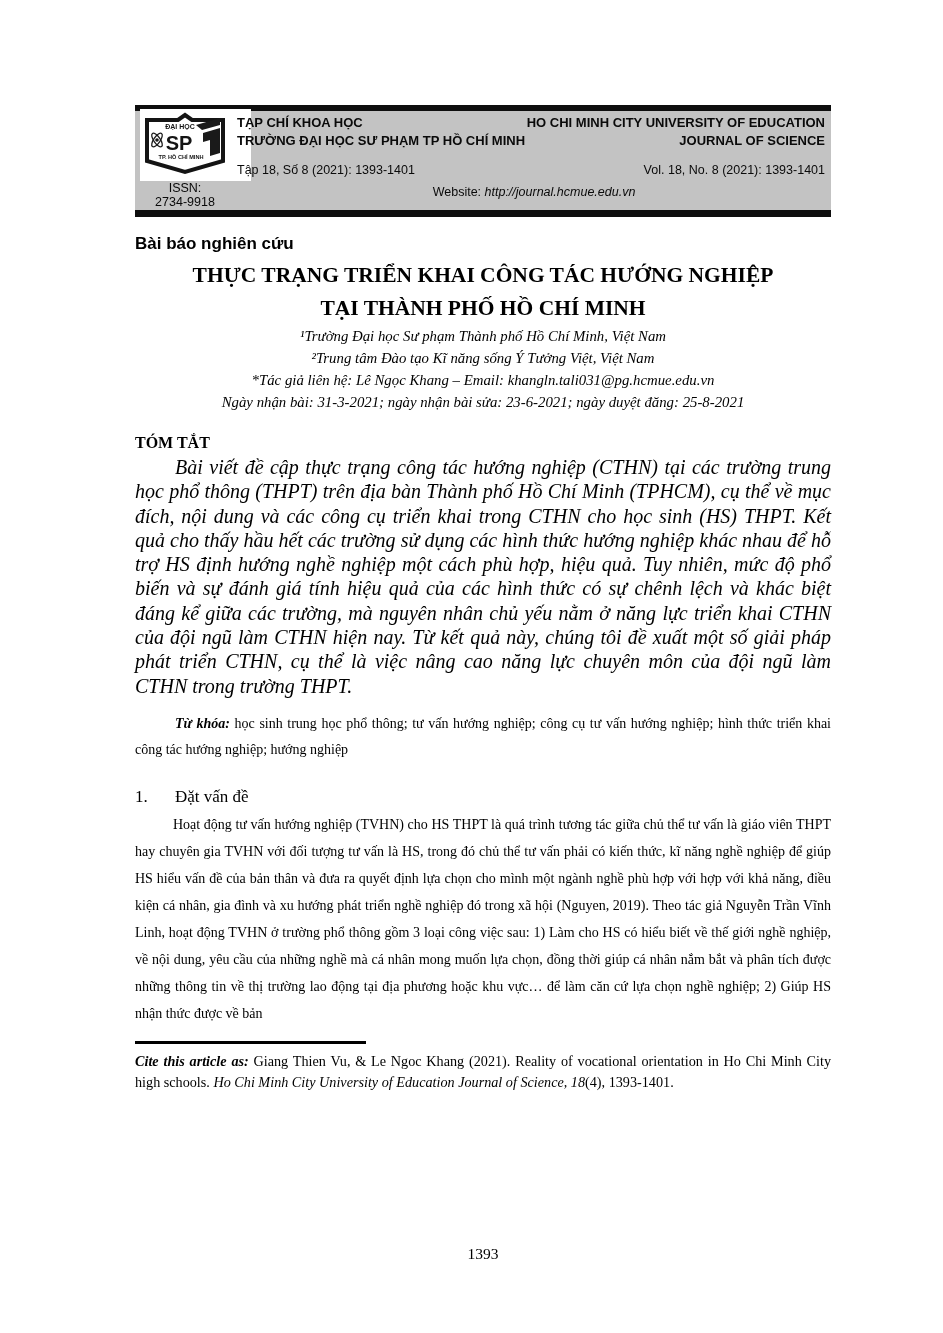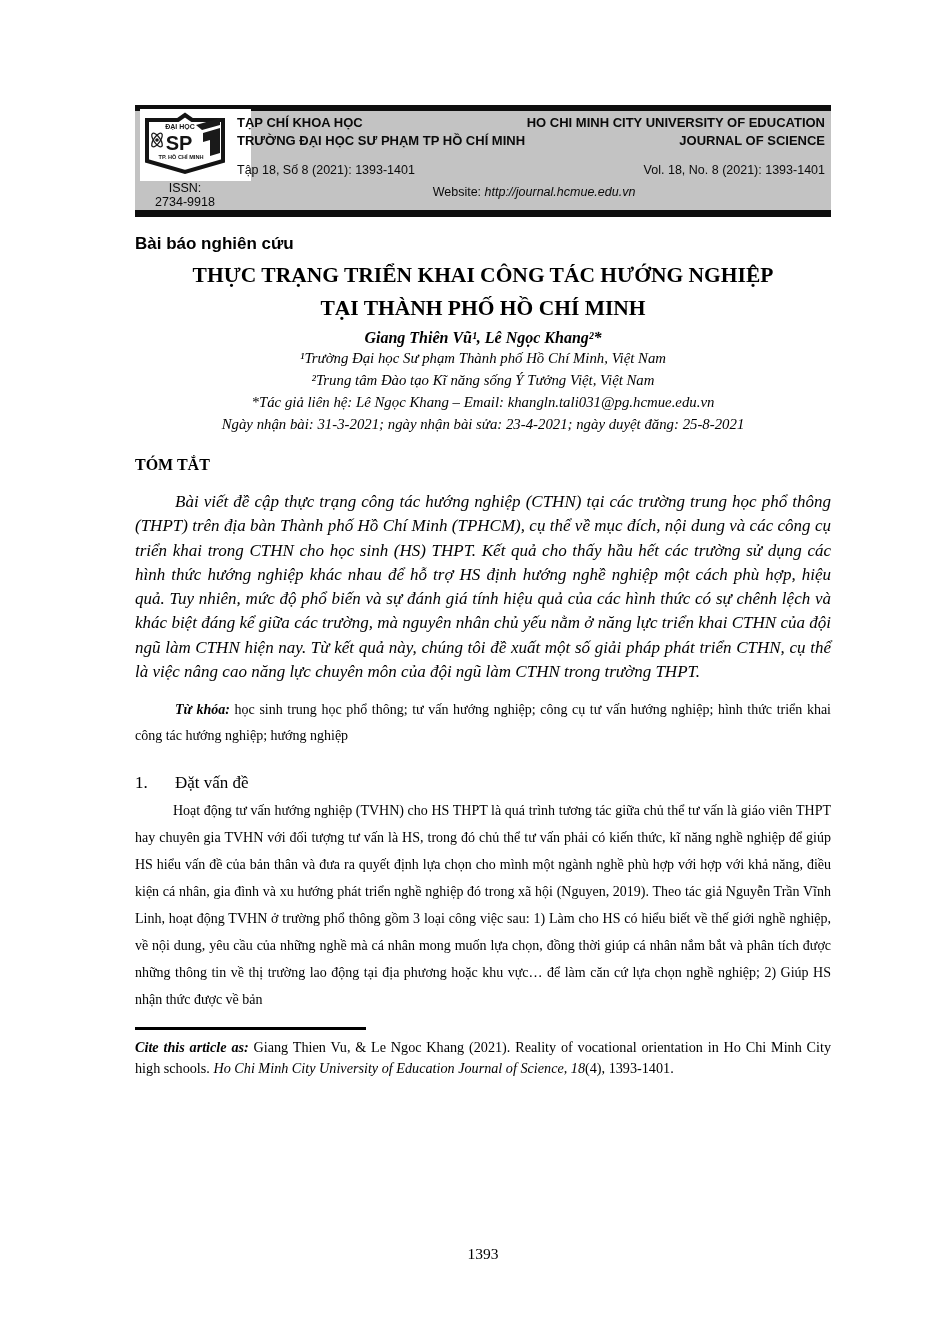--- a/index.html
+++ b/index.html
@@ -102,23 +102,23 @@
     line-height: 22px;
   }
 
   
   .abstract-heading {
     margin-top: 21px;
     font-weight: bold;
     font-size: 16px;
   }
   .abstract-text {
-    margin-top: 16px;
+    margin-top: 3px;
     font-style: italic;
-    font-size: 17px;
+    font-size: 20px;
     line-height: 24.3px;
     text-align: justify;
     text-indent: 40px;
   }
   .keywords-line {
     margin-top: 13px;
     font-size: 14px;
     line-height: 26px;
     text-align: justify;
     text-indent: 40px;
@@ -216,26 +216,25 @@
       <div class="hdr-bottombar"></div>
     </div>
 
     <div class="article-type">Bài báo nghiên cứu</div>
 
     <div class="article-title">
       <div>THỰC TRẠNG TRIỂN KHAI CÔNG TÁC HƯỚNG NGHIỆP</div>
       <div>TẠI THÀNH PHỐ HỒ CHÍ MINH</div>
     </div>
 
-    <div class="authors-line">Giang Thiên Vũ¹, Lê Ngọc Khang²*</div>
 
     <div class="affil">¹Trường Đại học Sư phạm Thành phố Hồ Chí Minh, Việt Nam</div>
     <div class="affil">²Trung tâm Đào tạo Kĩ năng sống Ý Tưởng Việt, Việt Nam</div>
     <div class="affil">*Tác giả liên hệ: Lê Ngọc Khang – Email: khangln.tali031@pg.hcmue.edu.vn</div>
-    <div class="affil">Ngày nhận bài: 31-3-2021; ngày nhận bài sửa: 23-4-2021; ngày duyệt đăng: 25-8-2021</div>
+    <div class="affil">Ngày nhận bài: 31-3-2021; ngày nhận bài sửa: 23-6-2021; ngày duyệt đăng: 25-8-2021</div>
 
     <div class="abstract-heading">TÓM TẮT</div>
     <div class="abstract-text">Bài viết đề cập thực trạng công tác hướng nghiệp (CTHN) tại các trường trung học phổ thông (THPT) trên địa bàn Thành phố Hồ Chí Minh (TPHCM), cụ thể về mục đích, nội dung và các công cụ triển khai trong CTHN cho học sinh (HS) THPT. Kết quả cho thấy hầu hết các trường sử dụng các hình thức hướng nghiệp khác nhau để hỗ trợ HS định hướng nghề nghiệp một cách phù hợp, hiệu quả. Tuy nhiên, mức độ phổ biến và sự đánh giá tính hiệu quả của các hình thức có sự chênh lệch và khác biệt đáng kể giữa các trường, mà nguyên nhân chủ yếu nằm ở năng lực triển khai CTHN của đội ngũ làm CTHN hiện nay. Từ kết quả này, chúng tôi đề xuất một số giải pháp phát triển CTHN, cụ thể là việc nâng cao năng lực chuyên môn của đội ngũ làm CTHN trong trường THPT.</div>
 
     <div class="keywords-line">
       <span class="kw-label">Từ khóa:</span><span> học sinh trung học phổ thông; tư vấn hướng nghiệp; công cụ tư vấn hướng nghiệp; hình thức triển khai công tác hướng nghiệp; hướng nghiệp</span>
     </div>
 
     <div class="section-heading">
       <span class="sec-num">1.</span><span>Đặt vấn đề</span>

